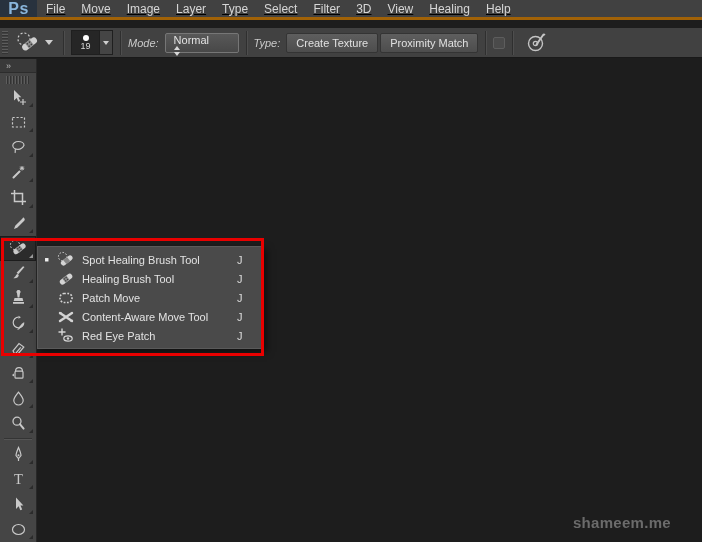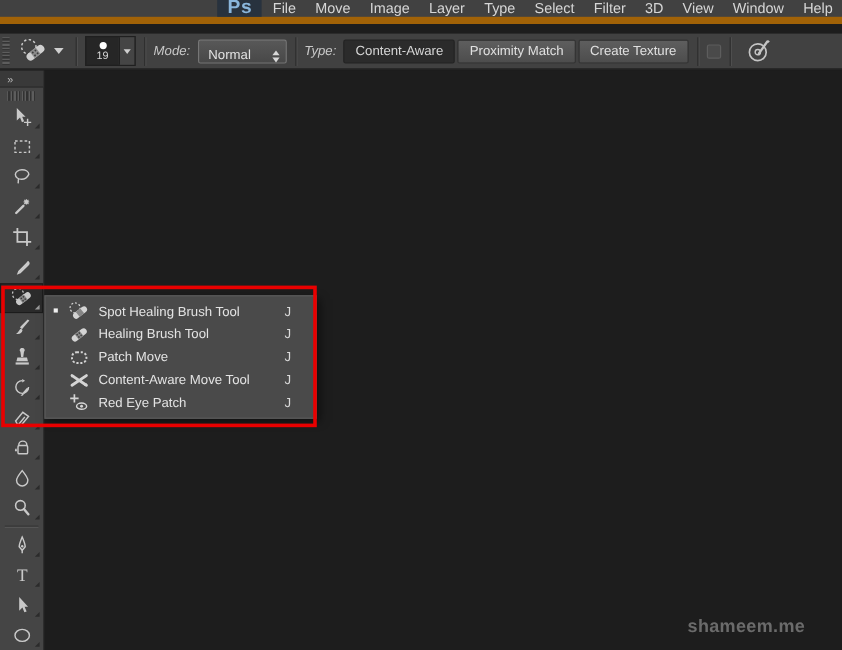--- a/index.html
+++ b/index.html
@@ -6,29 +6,28 @@
   html,body { background:#111; }
   .app {
     position:relative; width:702px; height:542px; overflow:hidden;
     background:#1d1d1d; font-family:"Liberation Sans", sans-serif;
     -webkit-font-smoothing:antialiased;
   }
   
   .menubar {
     position:absolute; left:0; top:0; width:702px; height:20px;
     background:#414141; display:flex; align-items:stretch;
-    border-bottom:6px solid #a16207;
-    justify-content:flex-end;
+    border-bottom:3px solid #a16207;
   }
   .ps-logo {
     width:37px; background:#28323e; color:#8ab6dc;
     font-size:16px; font-weight:bold; display:flex;
     align-items:center; justify-content:center; letter-spacing:.5px;
   }
-  .menu-items { display:flex; align-items:center; margin-left:1px; }
+  .menu-items { display:flex; align-items:center; margin-left:1px;text-decoration:underline; }
   .menu-item {
     color:#d6d6d6; font-size:12px; padding:0 8px; height:100%;
     display:flex; align-items:center; cursor:default;
   }
   
   .optionsbar {
     position:absolute; left:0; top:28px; width:702px; height:30px;
     background:#414141; border-bottom:1px solid #191919;
     display:flex; align-items:center;
   }
@@ -51,23 +50,23 @@
   .bs-main { width:27px; display:flex; flex-direction:column; align-items:center; justify-content:center; }
   .bs-dot { width:6px; height:6px; border-radius:50%; background:#fff; margin-bottom:1px; }
   .bs-num { font-size:9px; color:#d8d8d8; line-height:9px; }
   .bs-arrow {
     width:13px; background:#454545; border-left:1px solid #1f1f1f;
     display:flex; align-items:center; justify-content:center;
   }
   .bs-arrow .caret-down { border-left-width:3.5px; border-right-width:3.5px; border-top-width:4.5px; }
   .opt-label { font-size:11px; color:#c9c9c9; margin-right:6px;font-style:italic; }
   .dropdown {
-    width:74px; height:20px; display:flex; align-items:flex-end;
+    width:74px; height:20px; display:flex; align-items:flex-start;
     background:linear-gradient(#585858,#484848); border:1px solid #767676;
-    border-radius:2px; padding:0 5px 0 8px;
+    border-radius:2px; padding:0 5px 0 8px;flex-direction:column;
   }
   .dropdown-value { font-size:11px; color:#e2e2e2; flex:1; }
   .spinner { display:flex; flex-direction:column; gap:2px; align-items:center; }
   .spin-up { width:0;height:0;border-left:3.5px solid transparent;border-right:3.5px solid transparent;border-bottom:4px solid #d8d8d8; }
   .spin-dn { width:0;height:0;border-left:3.5px solid transparent;border-right:3.5px solid transparent;border-top:4px solid #d8d8d8; }
   .segmented { display:flex; gap:2px; }
   .seg {
     height:20px; padding:0 9px; font-size:11px; color:#e0e0e0;
     background:linear-gradient(#5e5e5e,#4d4d4d); border:1px solid #343434;
     border-radius:2px; font-family:"Liberation Sans",sans-serif; cursor:default;
@@ -143,21 +142,21 @@
     <nav class="menu-items">
       <span class="menu-item">File</span>
       <span class="menu-item">Move</span>
       <span class="menu-item">Image</span>
       <span class="menu-item">Layer</span>
       <span class="menu-item">Type</span>
       <span class="menu-item">Select</span>
       <span class="menu-item">Filter</span>
       <span class="menu-item">3D</span>
       <span class="menu-item">View</span>
-      <span class="menu-item">Window</span>
+      <span class="menu-item">Healing</span>
       <span class="menu-item">Help</span>
     </nav>
   </header>
 
   <div class="optionsbar">
     <div class="opt-grip"></div>
 
     <div class="tool-preset">
       <span>
         <svg width="24" height="24" viewBox="0 0 24 24">
@@ -195,23 +194,22 @@
       <span class="spinner">
         <span class="spin-up"></span>
           <span class="spin-dn"></span>
       </span>
     </div>
 
     <div class="sep"></div>
 
     <span class="opt-label">Type:</span>
     <div class="segmented">
-      <button class="seg selected">Content-Aware</button>
+      <button class="seg">Create Texture</button>
       <button class="seg">Proximity Match</button>
-      <button class="seg">Create Texture</button>
     </div>
 
     <div class="sep"></div>
 
     <label class="cb-row">
       <span class="checkbox"></span>
     </label>
 
     <div class="sep"></div>
 

